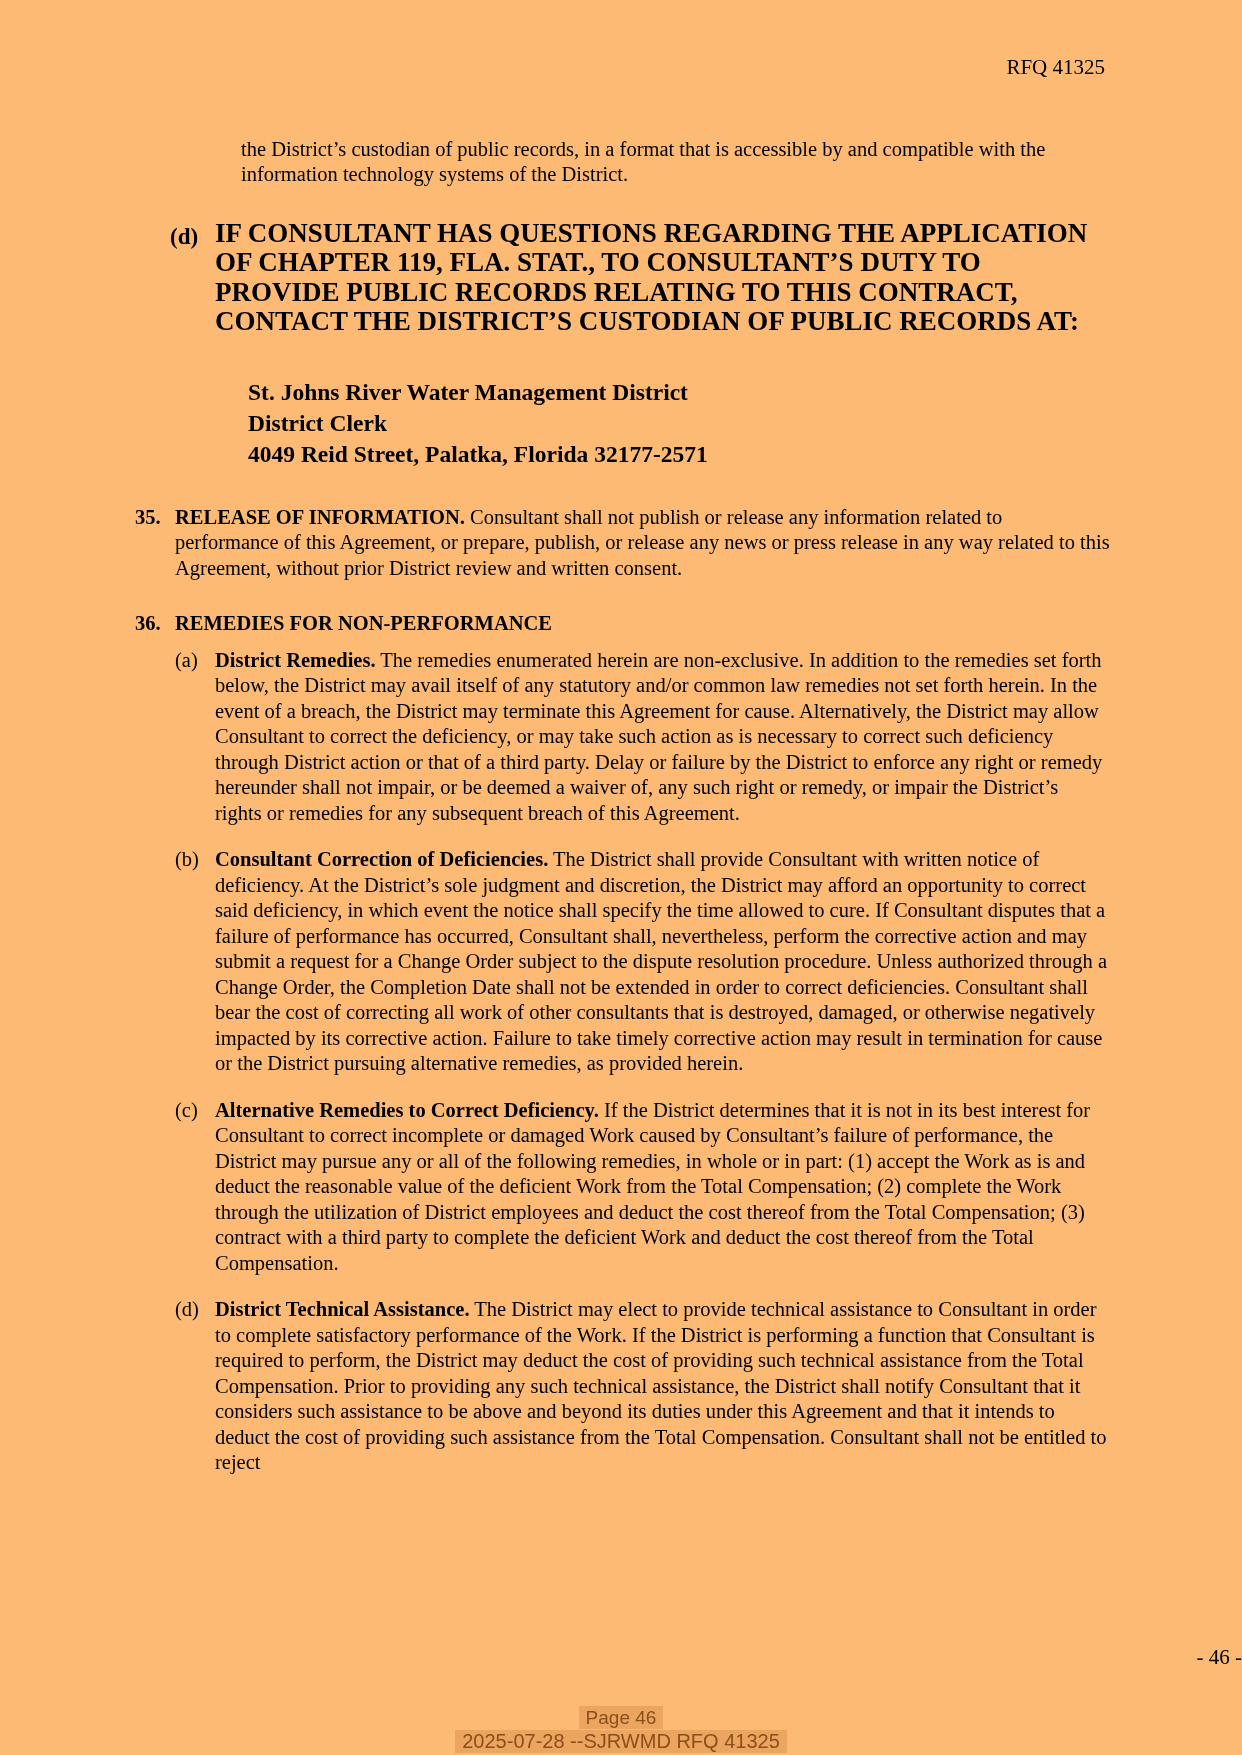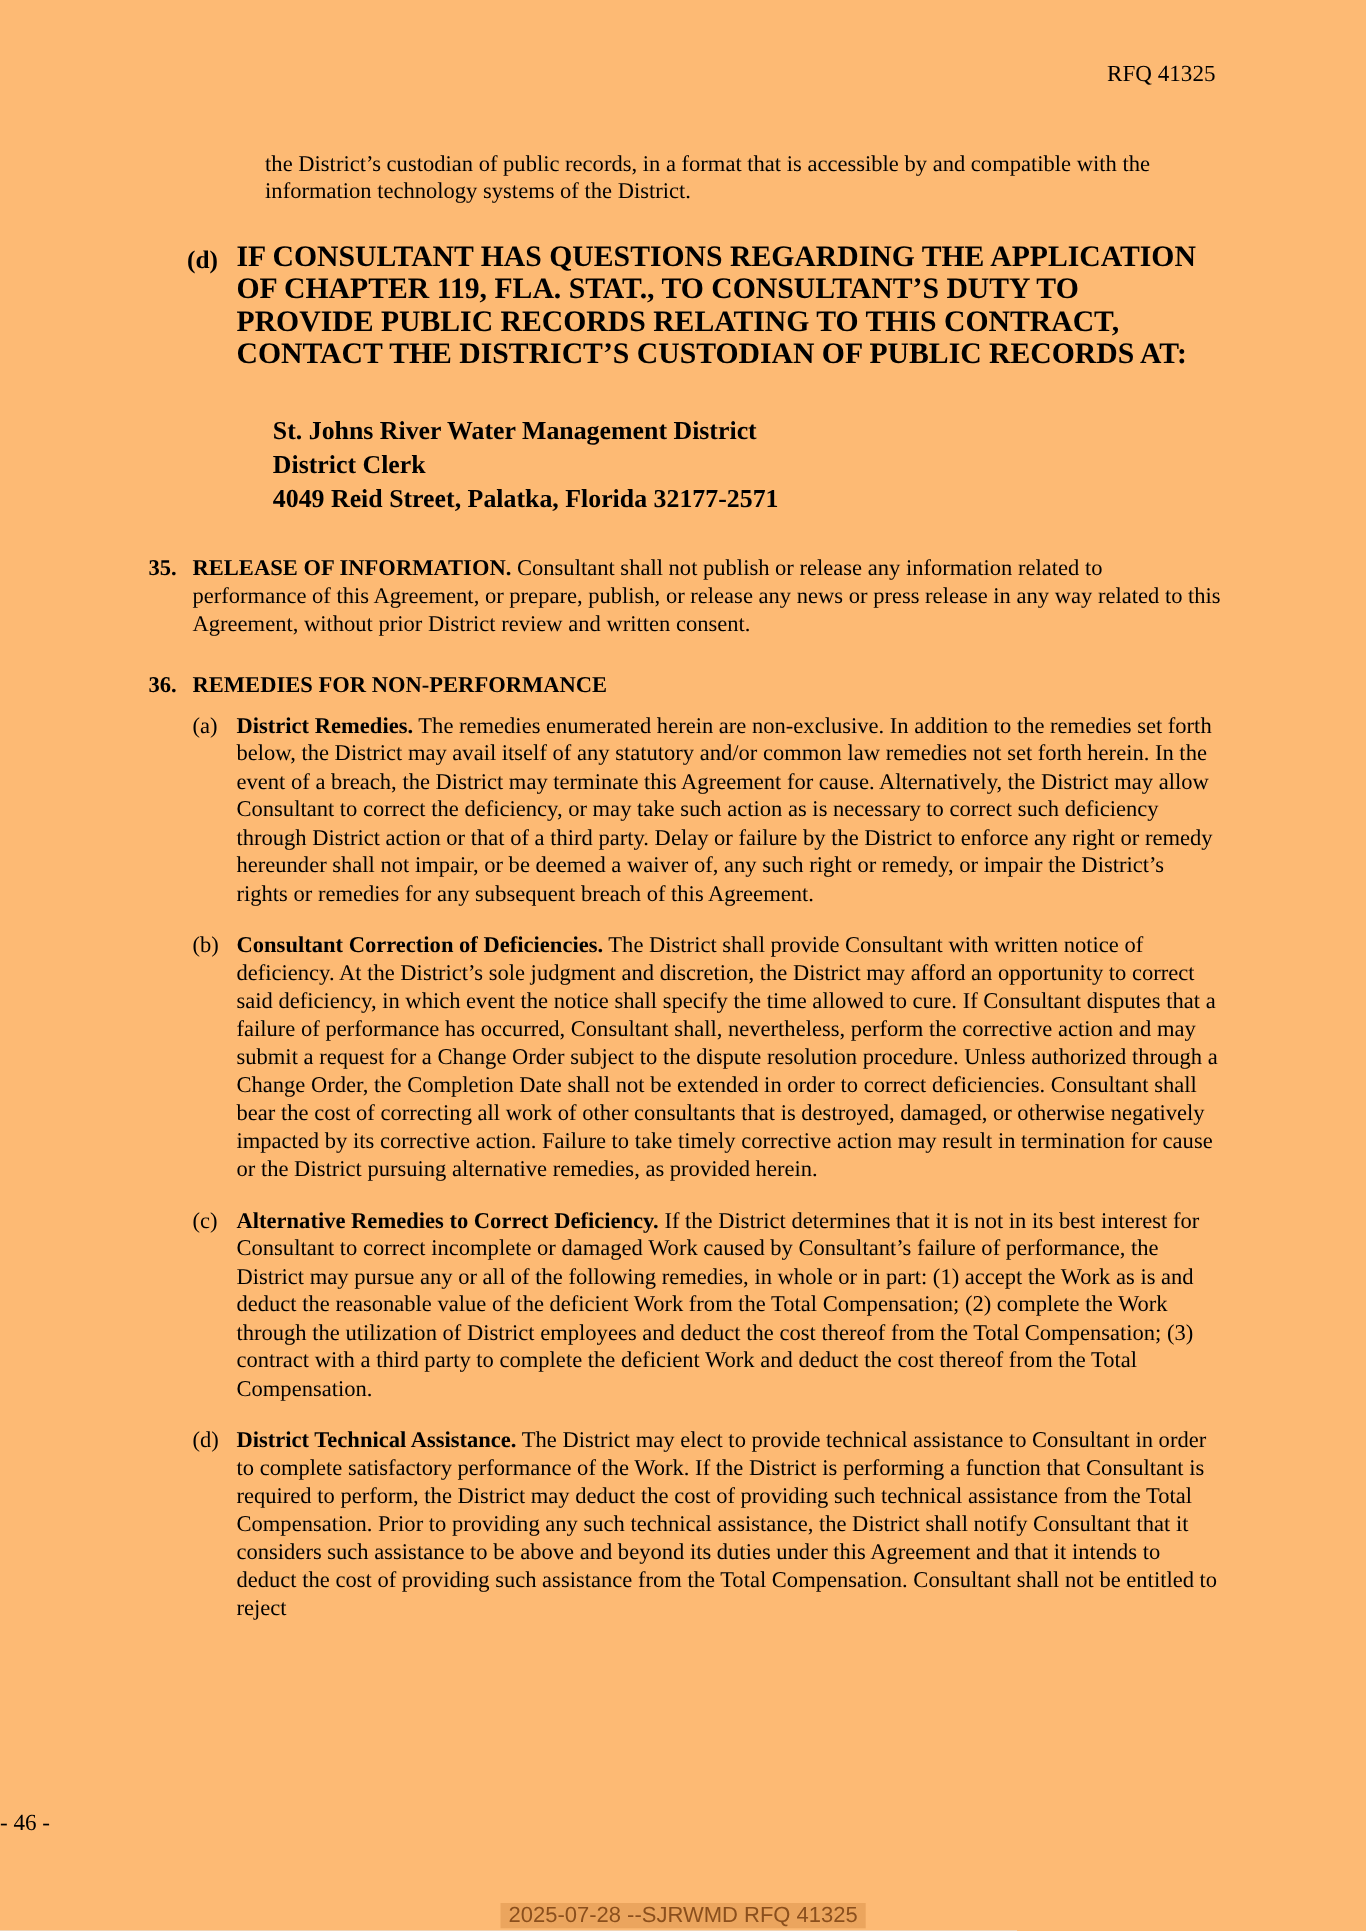--- a/index.html
+++ b/index.html
@@ -46,34 +46,34 @@
 
   .sec-heading { margin-bottom:11px; }
 
   .sub { position:relative; padding-left:80px; margin-bottom:21px; }
   .sub .mark { position:absolute; left:40px; top:0; }
   .sub .lead { font-weight:bold; }
   .sub:last-child { margin-bottom:0; }
 
   .footer-pageno {
     position:absolute; left:0; right:0; top:1645px;
-    text-align:left; font-size:21px;
+    text-align:right; font-size:21px;
   }
   .stamp {
     position:absolute; left:0; right:0; bottom:1px;
     text-align:center;
     font-family:"Liberation Sans", sans-serif;
     color:#8a4f1d;
   }
   .stamp-line { display:block; line-height:23px; }
   .stamp-line span {
     display:inline-block; background:#eba55e;
     padding:0 7px; font-size:19px;
   }
-  .stamp-line.second span { font-size:20px;margin-top:28px; }
+  .stamp-line.second span { font-size:20px; }
 </style>
 </head>
 <body>
 
 <div class="page">
 
   <div class="header-rfq">RFQ 41325</div>
 
   <div class="content">
 
@@ -123,16 +123,17 @@
       <span class="mark">(d)</span>
       <span class="lead">District Technical Assistance.</span>
       <span>The District may elect to provide technical assistance to Consultant in order to complete satisfactory performance of the Work. If the District is performing a function that Consultant is required to perform, the District may deduct the cost of providing such technical assistance from the Total Compensation. Prior to providing any such technical assistance, the District shall notify Consultant that it considers such assistance to be above and beyond its duties under this Agreement and that it intends to deduct the cost of providing such assistance from the Total Compensation. Consultant shall not be entitled to reject</span>
     </div>
 
   </div>
 
   <div class="footer-pageno">- 46 -</div>
 
   <div class="stamp">
+    <span class="stamp-line"><span>Page 46</span></span>
     <span class="stamp-line second"><span>2025-07-28 --SJRWMD RFQ 41325</span></span>
   </div>
 
 </div>
 
 </body></html>

